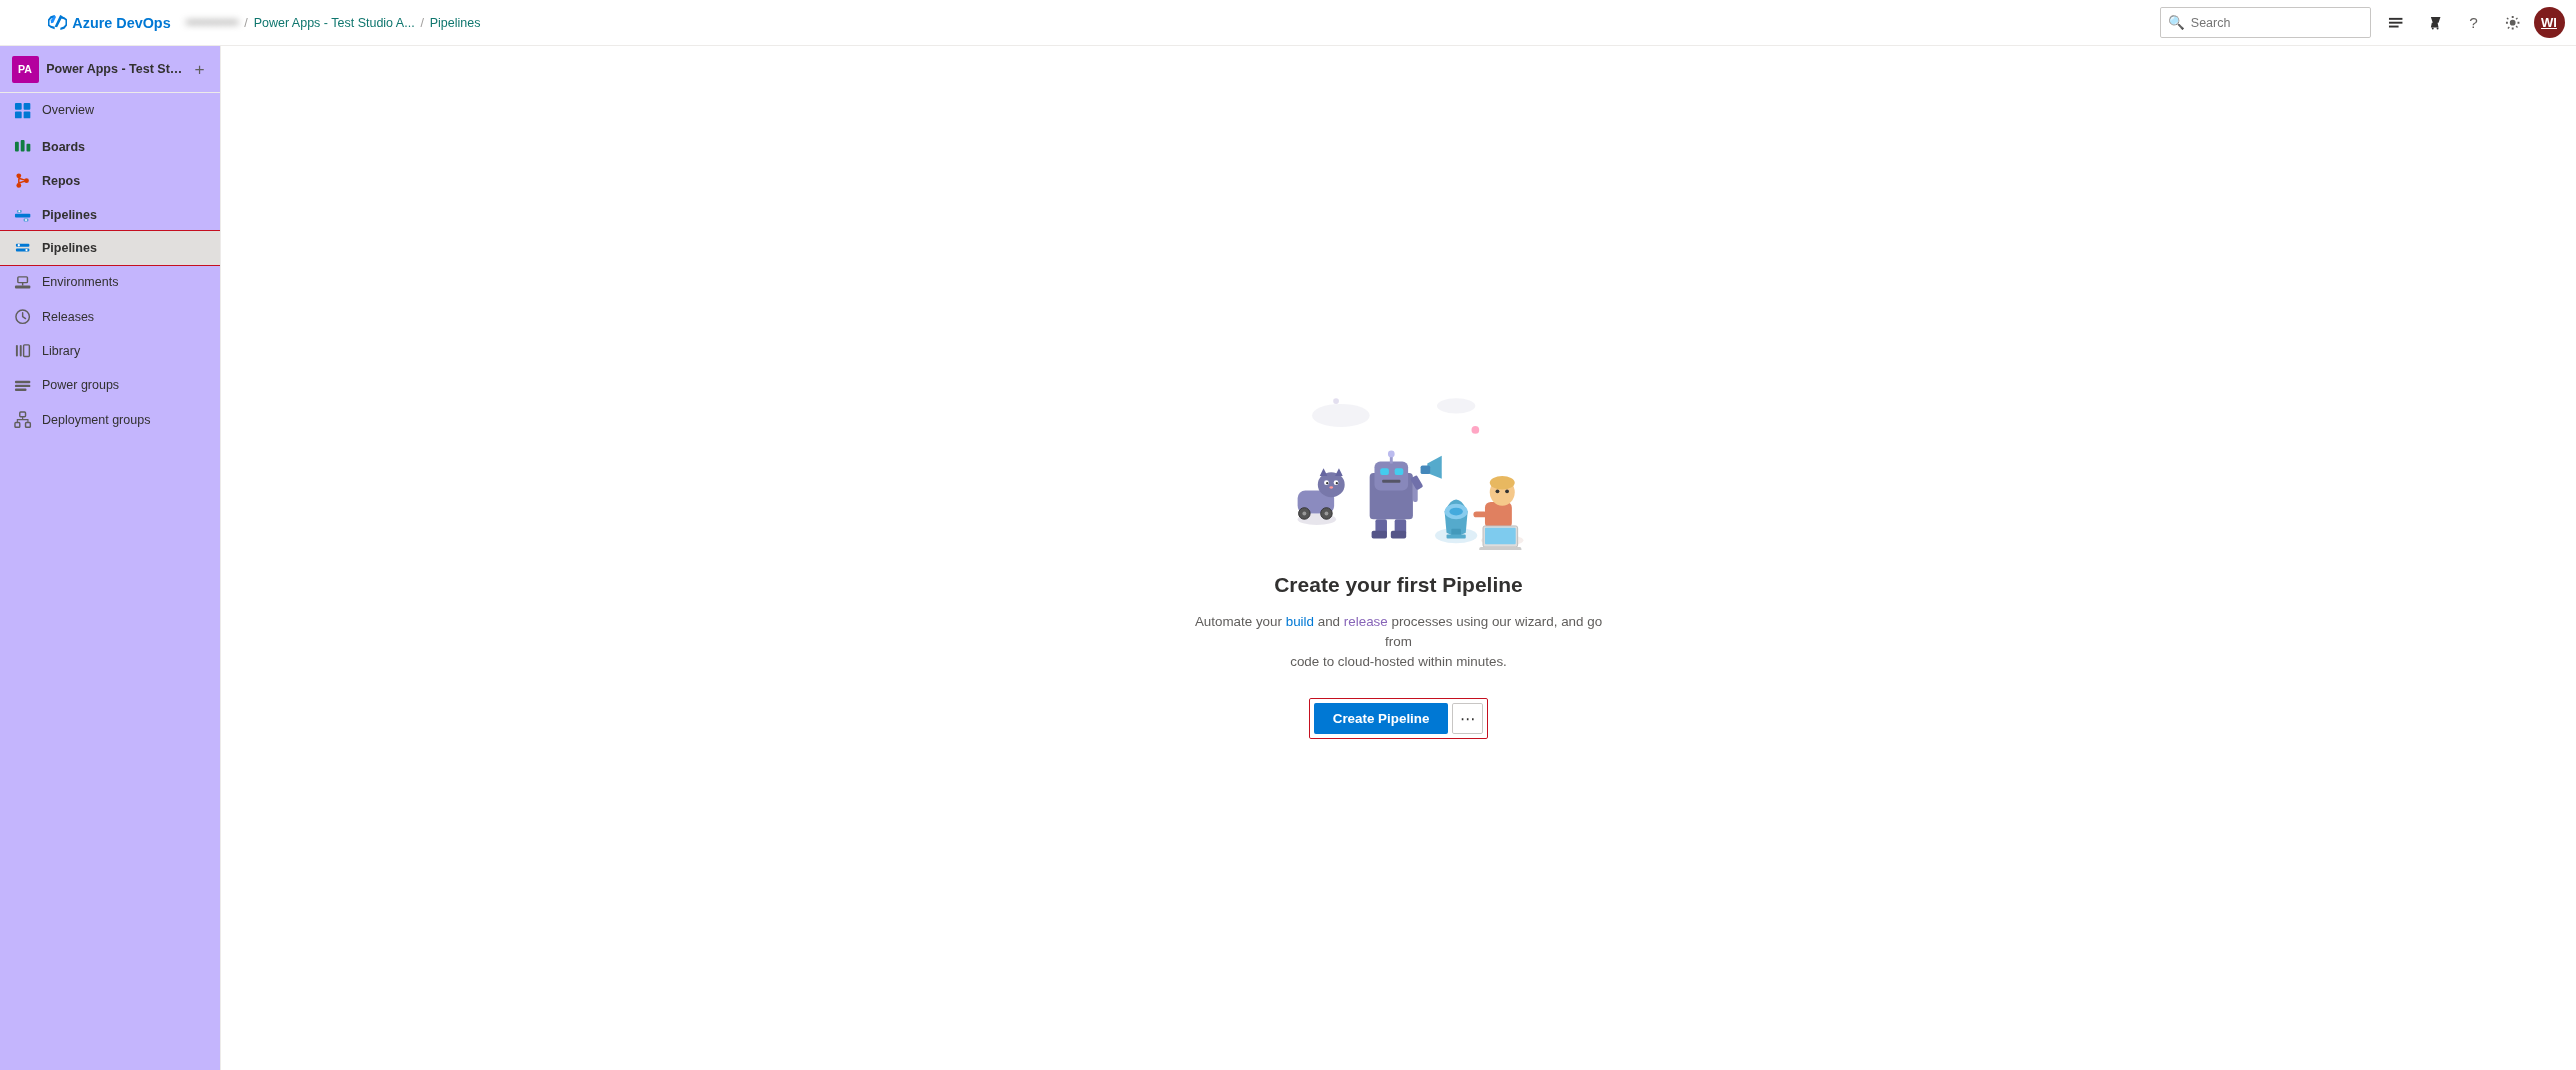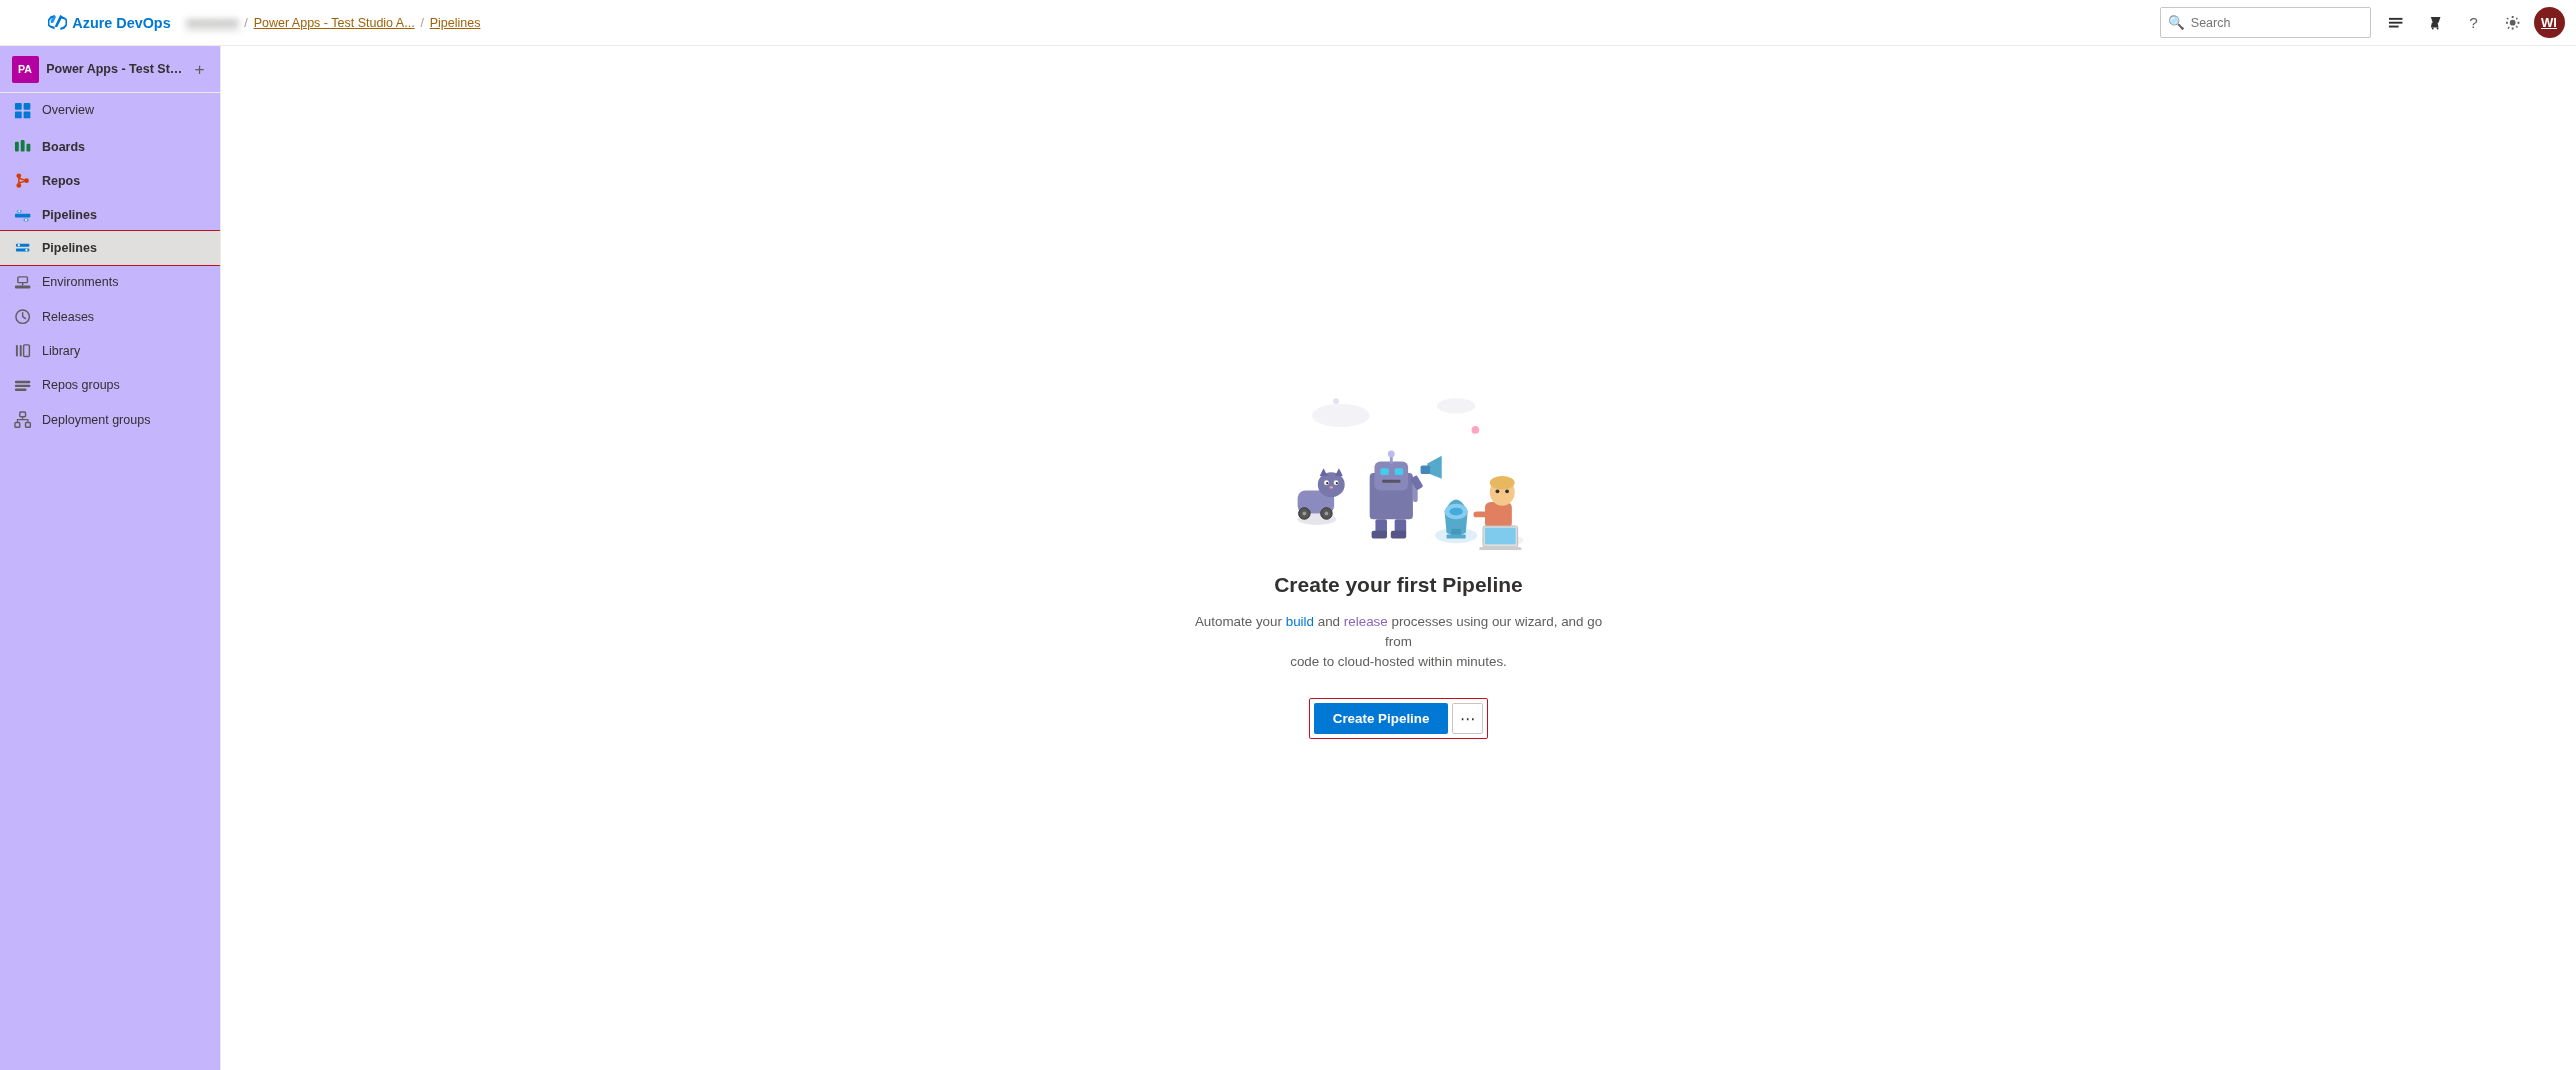--- a/index.html
+++ b/index.html
@@ -31,21 +31,21 @@
     }
     .breadcrumb {
       display: flex;
       align-items: center;
       gap: 5.8px;
       font-size: 12.5px;
       color: #323130;
       flex: 1;
     }
     .breadcrumb-sep { color: #a19f9d; }
-    .breadcrumb-item { color: #a16207; text-decoration: underline; }
+    .breadcrumb-item { color: #0f766e; }
     .breadcrumb-item.blurred { filter: blur(3.8px); color: #605e5c; }
     .search-box {
       display: flex;
       align-items: center;
       border: 1px solid #c8c6c4;
       border-radius: 1.9px;
       padding: 0 7.7px;
       height: 31px;
       width: 211px;
       gap: 5.8px;
@@ -389,21 +389,21 @@
     </div>
 
     <div class="nav-item">
       <div class="nav-icon">
         <svg width="17.3" height="17.3" viewBox="0 0 18 18" fill="none">
           <rect x="1" y="4" width="16" height="2.5" rx="1" fill="#605e5c"></rect>
           <rect x="1" y="8" width="16" height="2.5" rx="1" fill="#605e5c"></rect>
           <rect x="1" y="12" width="12" height="2.5" rx="1" fill="#605e5c"></rect>
         </svg>
       </div>
-      <span>Repos groups</span>
+      <span>Power groups</span>
     </div>
 
     <div class="nav-item">
       <div class="nav-icon">
         <svg width="17.3" height="17.3" viewBox="0 0 18 18" fill="none">
           <rect x="6" y="1" width="6" height="5" rx="1" stroke="#605e5c" stroke-width="1.5"></rect>
           <rect x="1" y="12" width="5" height="5" rx="1" stroke="#605e5c" stroke-width="1.5"></rect>
           <rect x="12" y="12" width="5" height="5" rx="1" stroke="#605e5c" stroke-width="1.5"></rect>
           <path d="M9 6v3M9 9H3.5v3M9 9h5.5v3" stroke="#605e5c" stroke-width="1.2"></path>
         </svg>

